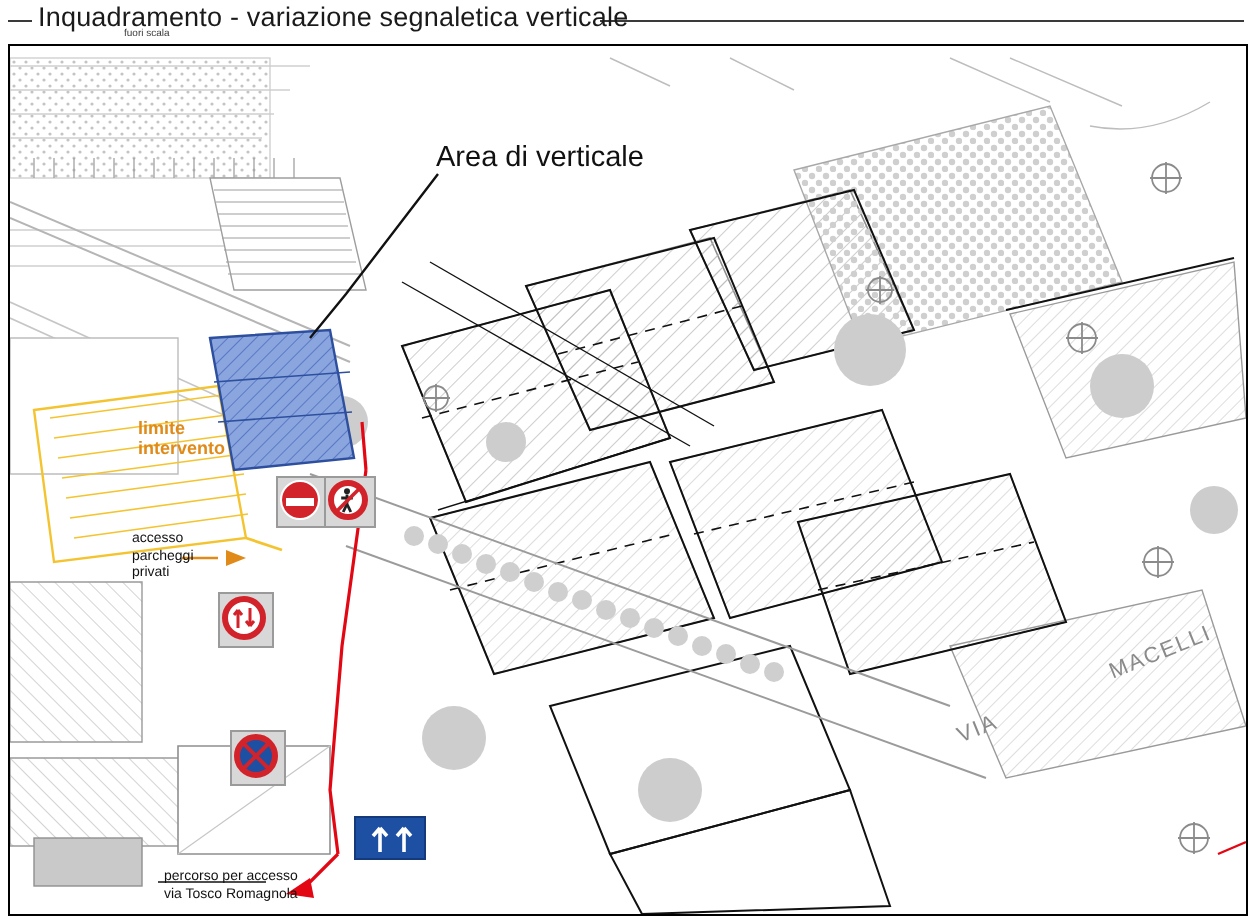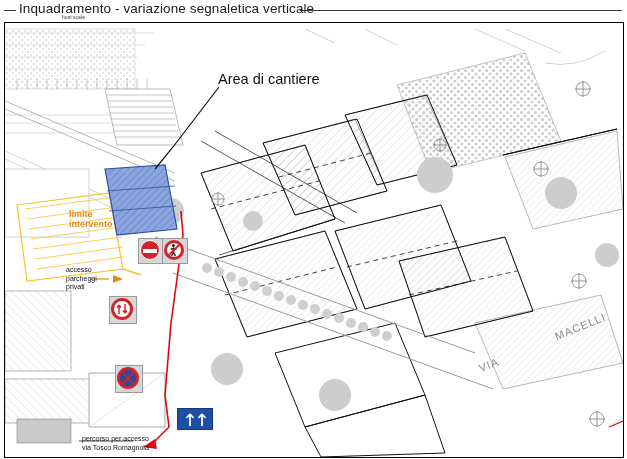--- a/index.html
+++ b/index.html
@@ -355,21 +355,21 @@
       </g>
 
       <path d="M128,418 L74,418" stroke="#111111" stroke-width="0.8" fill="none"></path>
 
       <g fill="none" stroke="#bdbdbd" stroke-width="0.7">
         <path d="M470,6 L520,28 M500,6 L556,30 M540,40 Q570,46 600,28"></path>
         <path d="M300,6 L330,20 M360,6 L392,22"></path>
       </g>
     </svg>
 
-    <div class="map-label" id="label-area-cantiere">Area di cantiere</div>
+    <div class="map-label" id="label-area-cantiere">Area di verticale</div>
 
     <div class="map-label" id="label-limite">limite<br>intervento</div>
 
     <div class="map-label" id="label-accesso">accesso<br>parcheggi<br>privati</div>
 
     <div class="map-label" id="label-percorso">percorso per accesso<br>via Tosco Romagnola</div>
 
     <div id="label-via">VIA</div>
     <div id="label-macelli">MACELLI</div>
 

